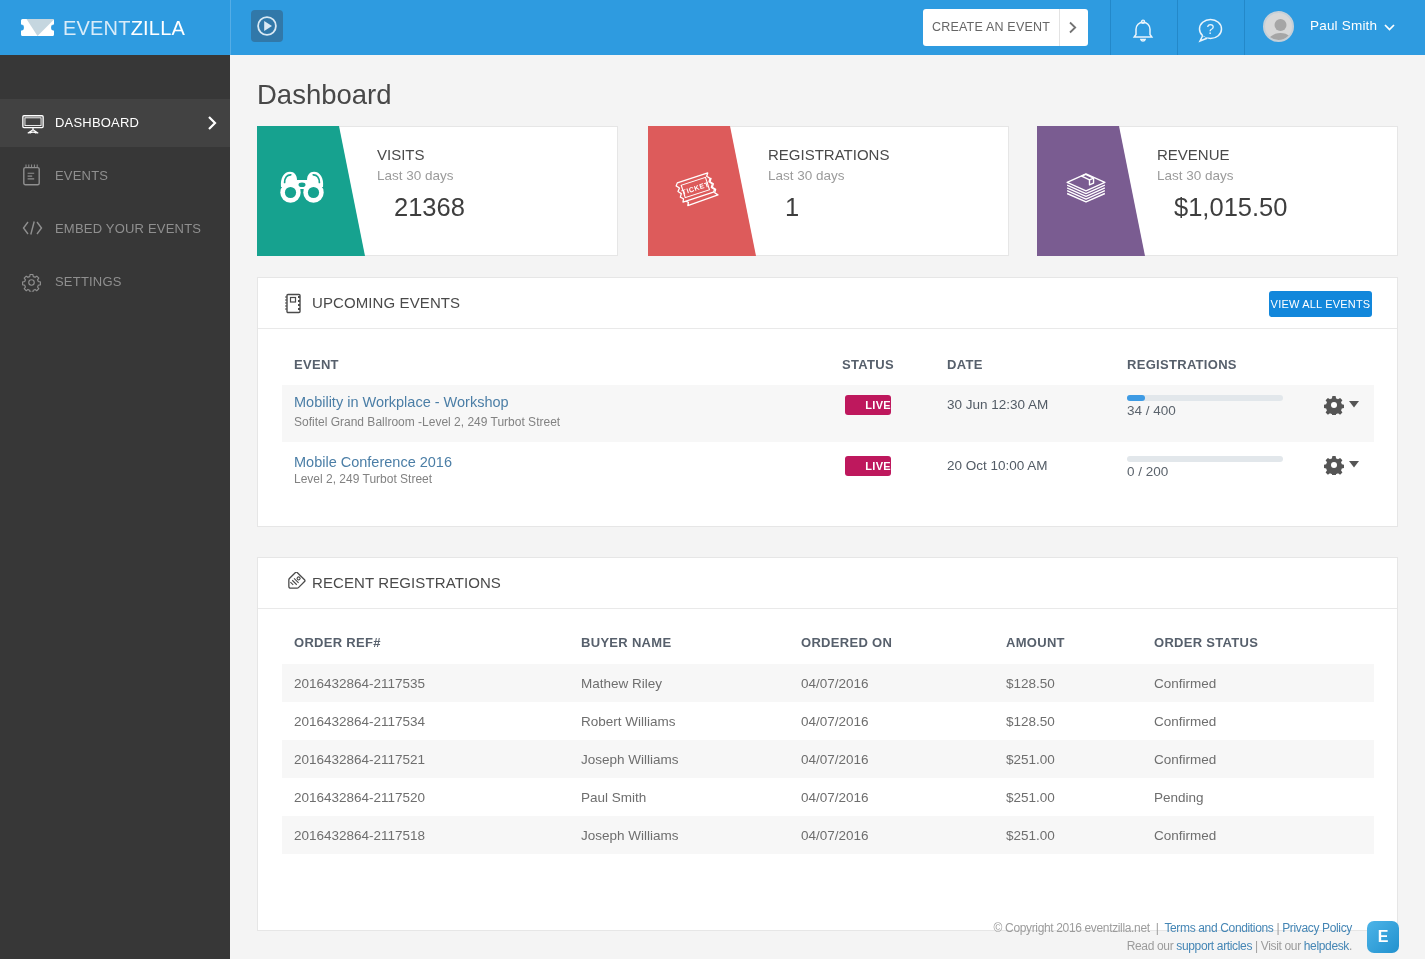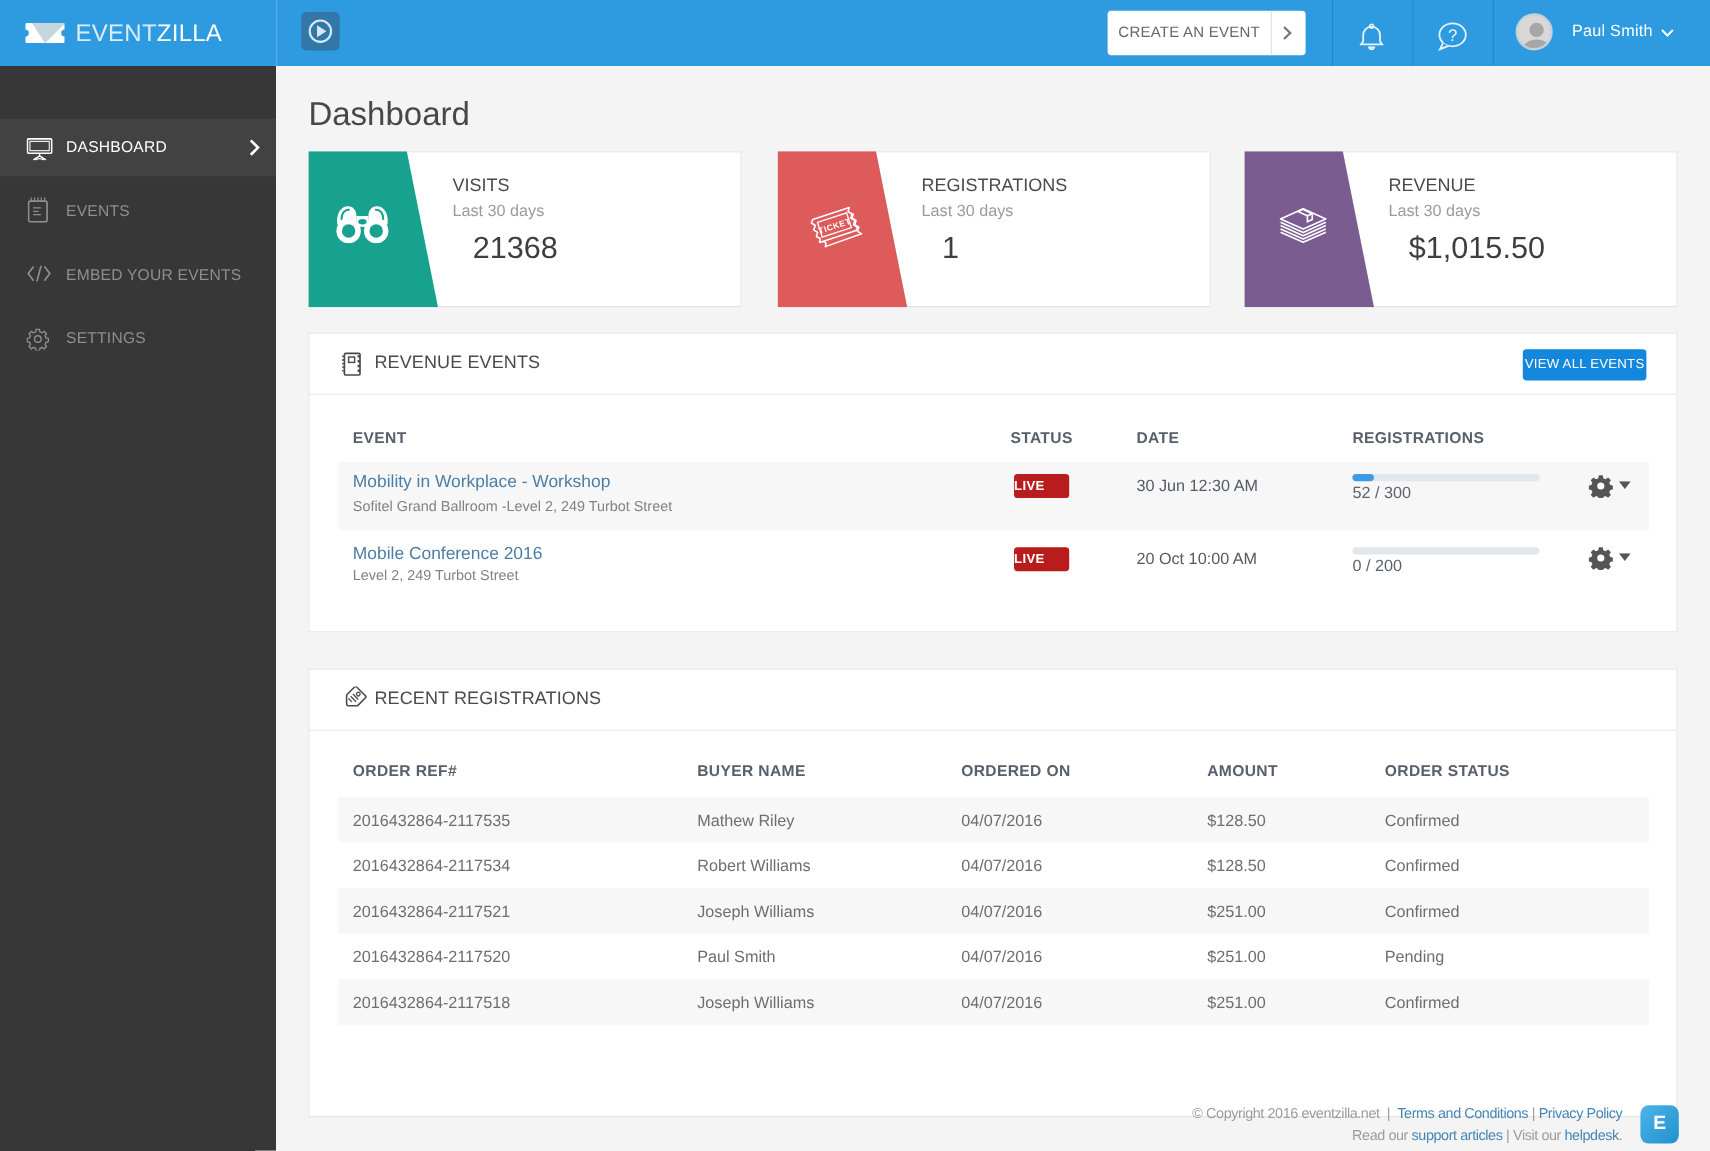--- a/index.html
+++ b/index.html
@@ -40,21 +40,21 @@
 .p1 { top:277px; height:250px; }
 .p2 { top:557px; height:374px; }
 .phead { position:absolute; left:0; top:0; width:100%; height:51px; border-bottom:1px solid #E9E9E9; }
 .ptitle { position:absolute; left:54px; top:16px; font-size:15px; color:#4A4A4A; letter-spacing:0.1px; }
 .picon { position:absolute; left:26px; top:15px; }
 .viewall { position:absolute; left:1011px; top:13px; width:103px; height:26px; background:#1287DB; border-radius:3px; color:#FFFFFF; font-size:11px; text-align:center; line-height:26px; letter-spacing:0.2px; }
 .th { position:absolute; font-size:13px; font-weight:700; color:#57606C; letter-spacing:0.3px; }
 .stripe { position:absolute; left:24px; width:1092px; background:#F7F7F7; }
 .evlink { position:absolute; font-size:14.5px; color:#4B7EA6; }
 .evsub { position:absolute; font-size:12px; color:#828282; }
-.badge { position:absolute; width:46px; height:20px; background:#b91c1c; border-radius:3px; color:#FFFFFF; font-size:11px; font-weight:700; text-align:left; line-height:20px; letter-spacing:0.3px; }
+.badge { position:absolute; width:46px; height:20px; background:#be185d; border-radius:3px; color:#FFFFFF; font-size:11px; font-weight:700; text-align:right; line-height:20px; letter-spacing:0.3px; }
 .dt { position:absolute; font-size:13.5px; color:#525B65; }
 .pbar { position:absolute; width:156px; height:6px; background:#E2E7EB; border-radius:3px; }
 .pfill { position:absolute; left:0; top:0; height:6px; background:#3E9BE4; border-radius:3px; }
 .pnum { position:absolute; font-size:13.5px; color:#5C646D; }
 .cell { position:absolute; font-size:13.5px; color:#6E6E6E; }
 
 .foot { position:absolute; width:1100px; left:252px; text-align:right; font-size:12px; letter-spacing:-0.35px; color:#9C9C9C; }
 .foot a { color:#4586B5; text-decoration:none; }
 .chat { position:absolute; left:1367px; top:921px; width:32px; height:32px; border-radius:7px; background:linear-gradient(135deg,#4DB4E8,#2191CE); color:#FFFFFF; font-size:16px; font-weight:700; text-align:center; line-height:32px; }
 </style>
@@ -217,36 +217,36 @@
 </div>
 
 <div class="panel p1">
   <div class="phead">
     <svg class="picon" width="19" height="21" viewBox="0 0 19 21">
       <rect x="3" y="1.5" width="13" height="18" rx="1" fill="none" stroke="#4A4A4A" stroke-width="1.4"></rect>
       <path d="M1,4 h2 M1,7 h2 M1,10 h2 M1,13 h2 M1,16 h2" stroke="#4A4A4A" stroke-width="1.1"></path>
       <rect x="6.5" y="4.5" width="5" height="4.5" fill="none" stroke="#4A4A4A" stroke-width="1.2"></rect>
       <path d="M14,3 h2 v2 h-2 z M14,7 h2 v2 h-2 z M14,11 h2 v2 h-2 z M14,15 h2 v2 h-2 z" fill="#4A4A4A"></path>
     </svg>
-    <div class="ptitle">REVENUE EVENTS</div>
+    <div class="ptitle">UPCOMING EVENTS</div>
     <div class="viewall">VIEW ALL EVENTS</div>
   </div>
   <div class="th" style="left:36px;top:79px">EVENT</div>
   <div class="th" style="left:584px;top:79px">STATUS</div>
   <div class="th" style="left:689px;top:79px">DATE</div>
   <div class="th" style="left:869px;top:79px">REGISTRATIONS</div>
   <div class="stripe" style="top:107px;height:57px"></div>
   <div class="evlink" style="left:36px;top:116px">Mobility in Workplace - Workshop</div>
   <div class="evsub" style="left:36px;top:137px">Sofitel Grand Ballroom -Level 2, 249 Turbot Street</div>
   <div class="badge" style="left:587px;top:117px">LIVE</div>
   <div class="dt" style="left:689px;top:119px">30 Jun 12:30 AM</div>
   <div class="pbar" style="left:869px;top:117px">
       <div class="pfill" style="width:18px"></div>
     </div>
-  <div class="pnum" style="left:869px;top:125px">52 / 300</div>
+  <div class="pnum" style="left:869px;top:125px">34 / 400</div>
   <svg class="abs" style="left:1066px;top:117px" width="20" height="20" viewBox="0 0 20 20">
       <path d="M8.4,1 h3.2 l0.5,2.5 a6.6,6.6 0 0 1 1.9,0.8 l2.1,-1.4 l2.3,2.3 l-1.4,2.1 a6.6,6.6 0 0 1 0.8,1.9 l2.5,0.5 v3.2 l-2.5,0.5 a6.6,6.6 0 0 1 -0.8,1.9 l1.4,2.1 l-2.3,2.3 l-2.1,-1.4 a6.6,6.6 0 0 1 -1.9,0.8 l-0.5,2.5 h-3.2 l-0.5,-2.5 a6.6,6.6 0 0 1 -1.9,-0.8 l-2.1,1.4 l-2.3,-2.3 l1.4,-2.1 a6.6,6.6 0 0 1 -0.8,-1.9 l-2.5,-0.5 v-3.2 l2.5,-0.5 a6.6,6.6 0 0 1 0.8,-1.9 l-1.4,-2.1 l2.3,-2.3 l2.1,1.4 a6.6,6.6 0 0 1 1.9,-0.8 z" fill="#555555"></path>
       <circle cx="10" cy="10" r="3" fill="#FFFFFF"></circle>
     </svg>
   <svg class="abs" style="left:1091px;top:123px" width="10" height="7" viewBox="0 0 10 7">
       <polygon points="0,0 10,0 5,6.5" fill="#555555"></polygon>
     </svg>
   <div class="evlink" style="left:36px;top:176px">Mobile Conference 2016</div>
   <div class="evsub" style="left:36px;top:194px">Level 2, 249 Turbot Street</div>
   <div class="badge" style="left:587px;top:178px">LIVE</div>

